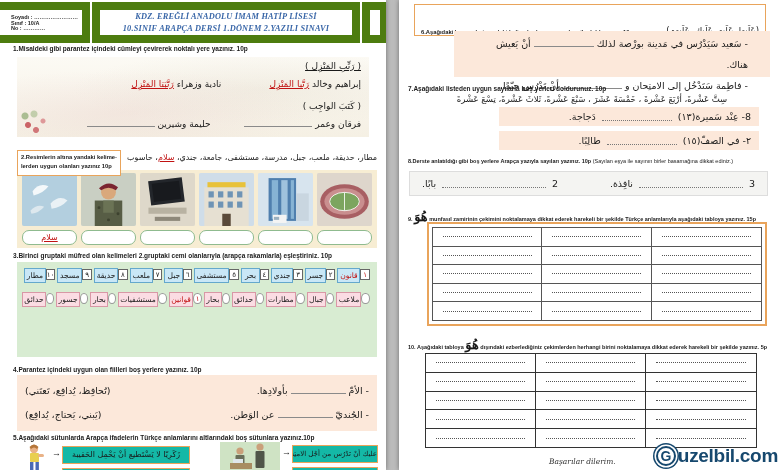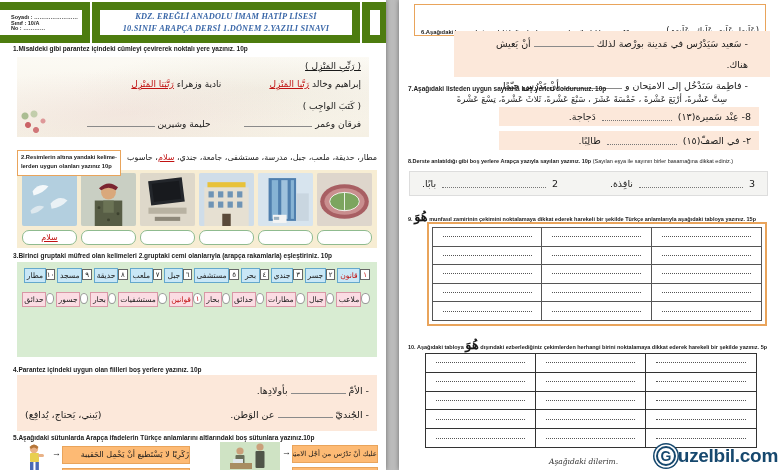--- a/index.html
+++ b/index.html
@@ -70,21 +70,21 @@
 
 #q4-label{top:366px;left:13px}
 #q4-panel{position:absolute;top:375px;left:17px;width:360px;height:56px;background:#fce8da;padding:4px 8px;font-size:9.5px}
 .q4-row{display:flex;justify-content:space-between;direction:rtl;line-height:24px;font-family:"DejaVu Sans",sans-serif}
 
 
 #q5-label{top:434px;left:13px}
 .q5-fig{position:absolute}
 .q5-fig svg{display:block;width:100%;height:100%}
 .q5-arrow{position:absolute;font-size:9px;color:#222}
-.q5-box{position:absolute;border:1px solid #e9a45b;background:#fdba74;font-size:8px;line-height:16px;height:18px;font-family:"DejaVu Sans",sans-serif;direction:rtl;overflow:hidden;white-space:nowrap}
+.q5-box{position:absolute;border:1px solid #e9a45b;background:#14b8a6;font-size:8px;text-align:center;line-height:16px;height:18px;font-family:"DejaVu Sans",sans-serif;direction:rtl;overflow:hidden;white-space:nowrap}
 .q5-box.small{font-size:7px}
 
 
 #q6-box{position:absolute;top:4px;left:15px;width:352px;height:32px;border:1.5px solid #e9a45b;background:#fff;display:flex;align-items:flex-end;justify-content:space-between;padding:0 6px}
 #q6-box .q6-turkish{font-size:5.8px;font-weight:bold;white-space:nowrap;margin-top:7px}
 #q6-words{font-size:8.5px;font-family:"DejaVu Sans",sans-serif;direction:rtl;white-space:nowrap}
 #q6-panel{position:absolute;top:31px;left:55px;width:316px;height:46px;background:#fce8da;padding:2px 22px;font-size:9.5px}
 .q6-line{line-height:21px;direction:rtl;font-family:"DejaVu Sans",sans-serif}
 
 #q7-label{top:85px;left:9px}
@@ -318,20 +318,21 @@
           <div class="circle-tag"></div>
           <div class="word-box pink">حدائق</div>
         </div>
       </div>
   </div>
 
   <div class="q-label" id="q4-label">4.Parantez içindeki uygun olan fiilleri boş yerlere yazınız. 10p</div>
   <div id="q4-panel">
     <div class="q4-row">
       <span><span>- الأمّ</span> <span class="blank w55"></span> <span>بأولادِها.</span></span>
+      <span>(تُحافِظ، يُدافِع، تَعتَني)</span>
     </div>
     <div class="q4-row">
       <span><span>- الجُنديّ</span> <span class="blank w55"></span> <span>عن الوَطن.</span></span>
       <span>(يَبني، يَحتاج، يُدافِع)</span>
     </div>
   </div>
 
   <div class="q-label" id="q5-label">5.Aşağıdaki sütunlarda Arapça ifadelerin Türkçe anlamlarını altlarındaki boş sütunlara yazınız.10p</div>
   <div class="q5-fig" style="left:22px;top:443px;width:28px;height:27px">
     <svg viewBox="0 0 28 27">
@@ -501,19 +502,19 @@
         </div>
         <div class="tbl-cell">
           <span class="dotline"></span>
         </div>
         <div class="tbl-cell">
           <span class="dotline"></span>
         </div>
       </div>
   </div>
 
-  <div id="footer-wish">Aşağıdaki dilerim.</div>
+  <div id="footer-wish">Başarılar dilerim.</div>
   <div id="logo">
     <span class="g">G</span>
       <span class="rest">uzelbil</span>
       <span class="tld">.com</span>
   </div>
 </div>
 
 </body></html>

